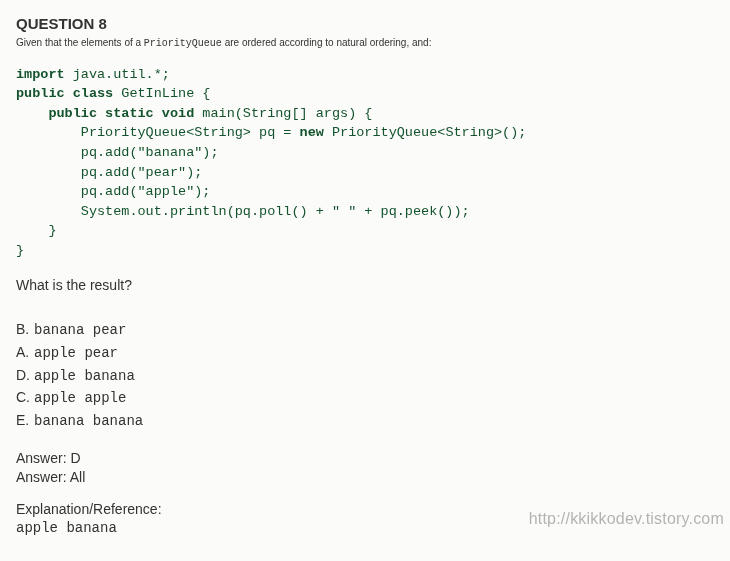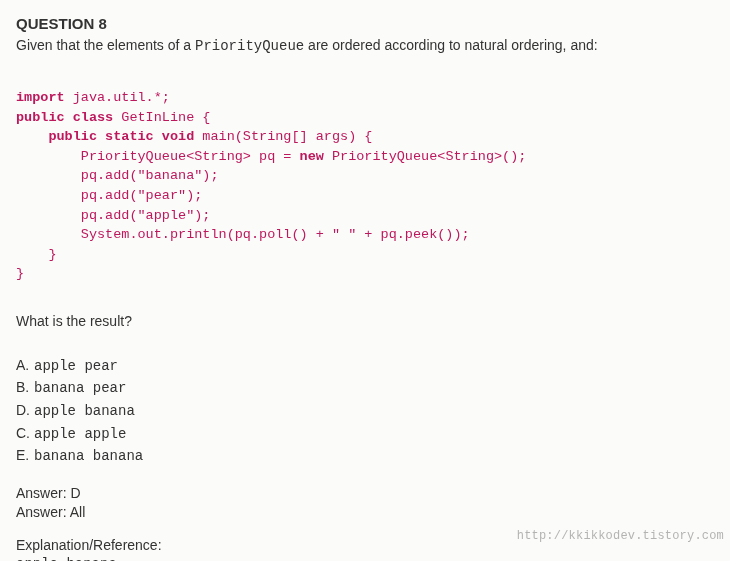--- a/index.html
+++ b/index.html
@@ -12,32 +12,32 @@
       box-sizing: border-box;
       background: #fbfbf9;
       line-height: 1.35;
     }
     .question-heading {
       font-weight: bold;
       font-size: 15px;
       margin-bottom: 2px;
     }
     .question-intro {
-      font-size: 14px;
-      margin-bottom: 32px;
+      font-size: 10px;
+      margin-bottom: 14px;
     }
     .mono {
       font-family: "Courier New", Courier, monospace;
     }
     .code-block {
       font-family: "Courier New", Courier, monospace;
       font-size: 13.5px;
-      color: #be185d;
+      color: #14532d;
       white-space: pre;
-      margin-bottom: 28px;
+      margin-bottom: 16px;
       line-height: 1.45;
     }
     .code-block .kw {
       font-weight: bold;
     }
     .prompt-result {
       font-size: 14px;
       margin-bottom: 24px;
     }
     .choices {
@@ -59,24 +59,24 @@
     }
     .label-bold {
       font-weight: normal;
     }
     .explanation-block {
       margin-bottom: 4px;
     }
     .watermark {
       position: absolute;
       right: 6px;
-      top: 528px;
-      font-size: 12px;
+      top: 508px;
+      font-size: 16px;
       color: rgba(120,120,120,0.55);
-      font-family: Liberation Mono, monospace;
+      font-family: Liberation Sans, sans-serif;
       letter-spacing: 0.2px;
     }
   </style>
 </head>
 <body>
 
 <div class="question-heading">QUESTION 8</div>
 
 <div class="question-intro">
   <span>Given that the elements of a </span><span class="mono">PriorityQueue</span><span> are ordered according to natural ordering, and:</span>
@@ -90,24 +90,24 @@
 <span>        pq.add("pear");</span>
 <span>        pq.add("apple");</span>
 <span>        System.out.println(pq.poll() + " " + pq.peek());</span>
 <span>    }</span>
 <span>}</span></div>
 
 <div class="prompt-result">What is the result?</div>
 
 <div class="choices">
   <div class="choice-line">
-    <span class="choice-letter">A.</span><span class="choice-text">apple pear</span>
+    <span class="choice-letter">B.</span><span class="choice-text">banana pear</span>
   </div>
   <div class="choice-line">
-    <span class="choice-letter">B.</span><span class="choice-text">banana pear</span>
+    <span class="choice-letter">A.</span><span class="choice-text">apple pear</span>
   </div>
   <div class="choice-line">
     <span class="choice-letter">D.</span><span class="choice-text">apple banana</span>
   </div>
   <div class="choice-line">
     <span class="choice-letter">C.</span><span class="choice-text">apple apple</span>
   </div>
   <div class="choice-line">
     <span class="choice-letter">E.</span><span class="choice-text">banana banana</span>
   </div>

